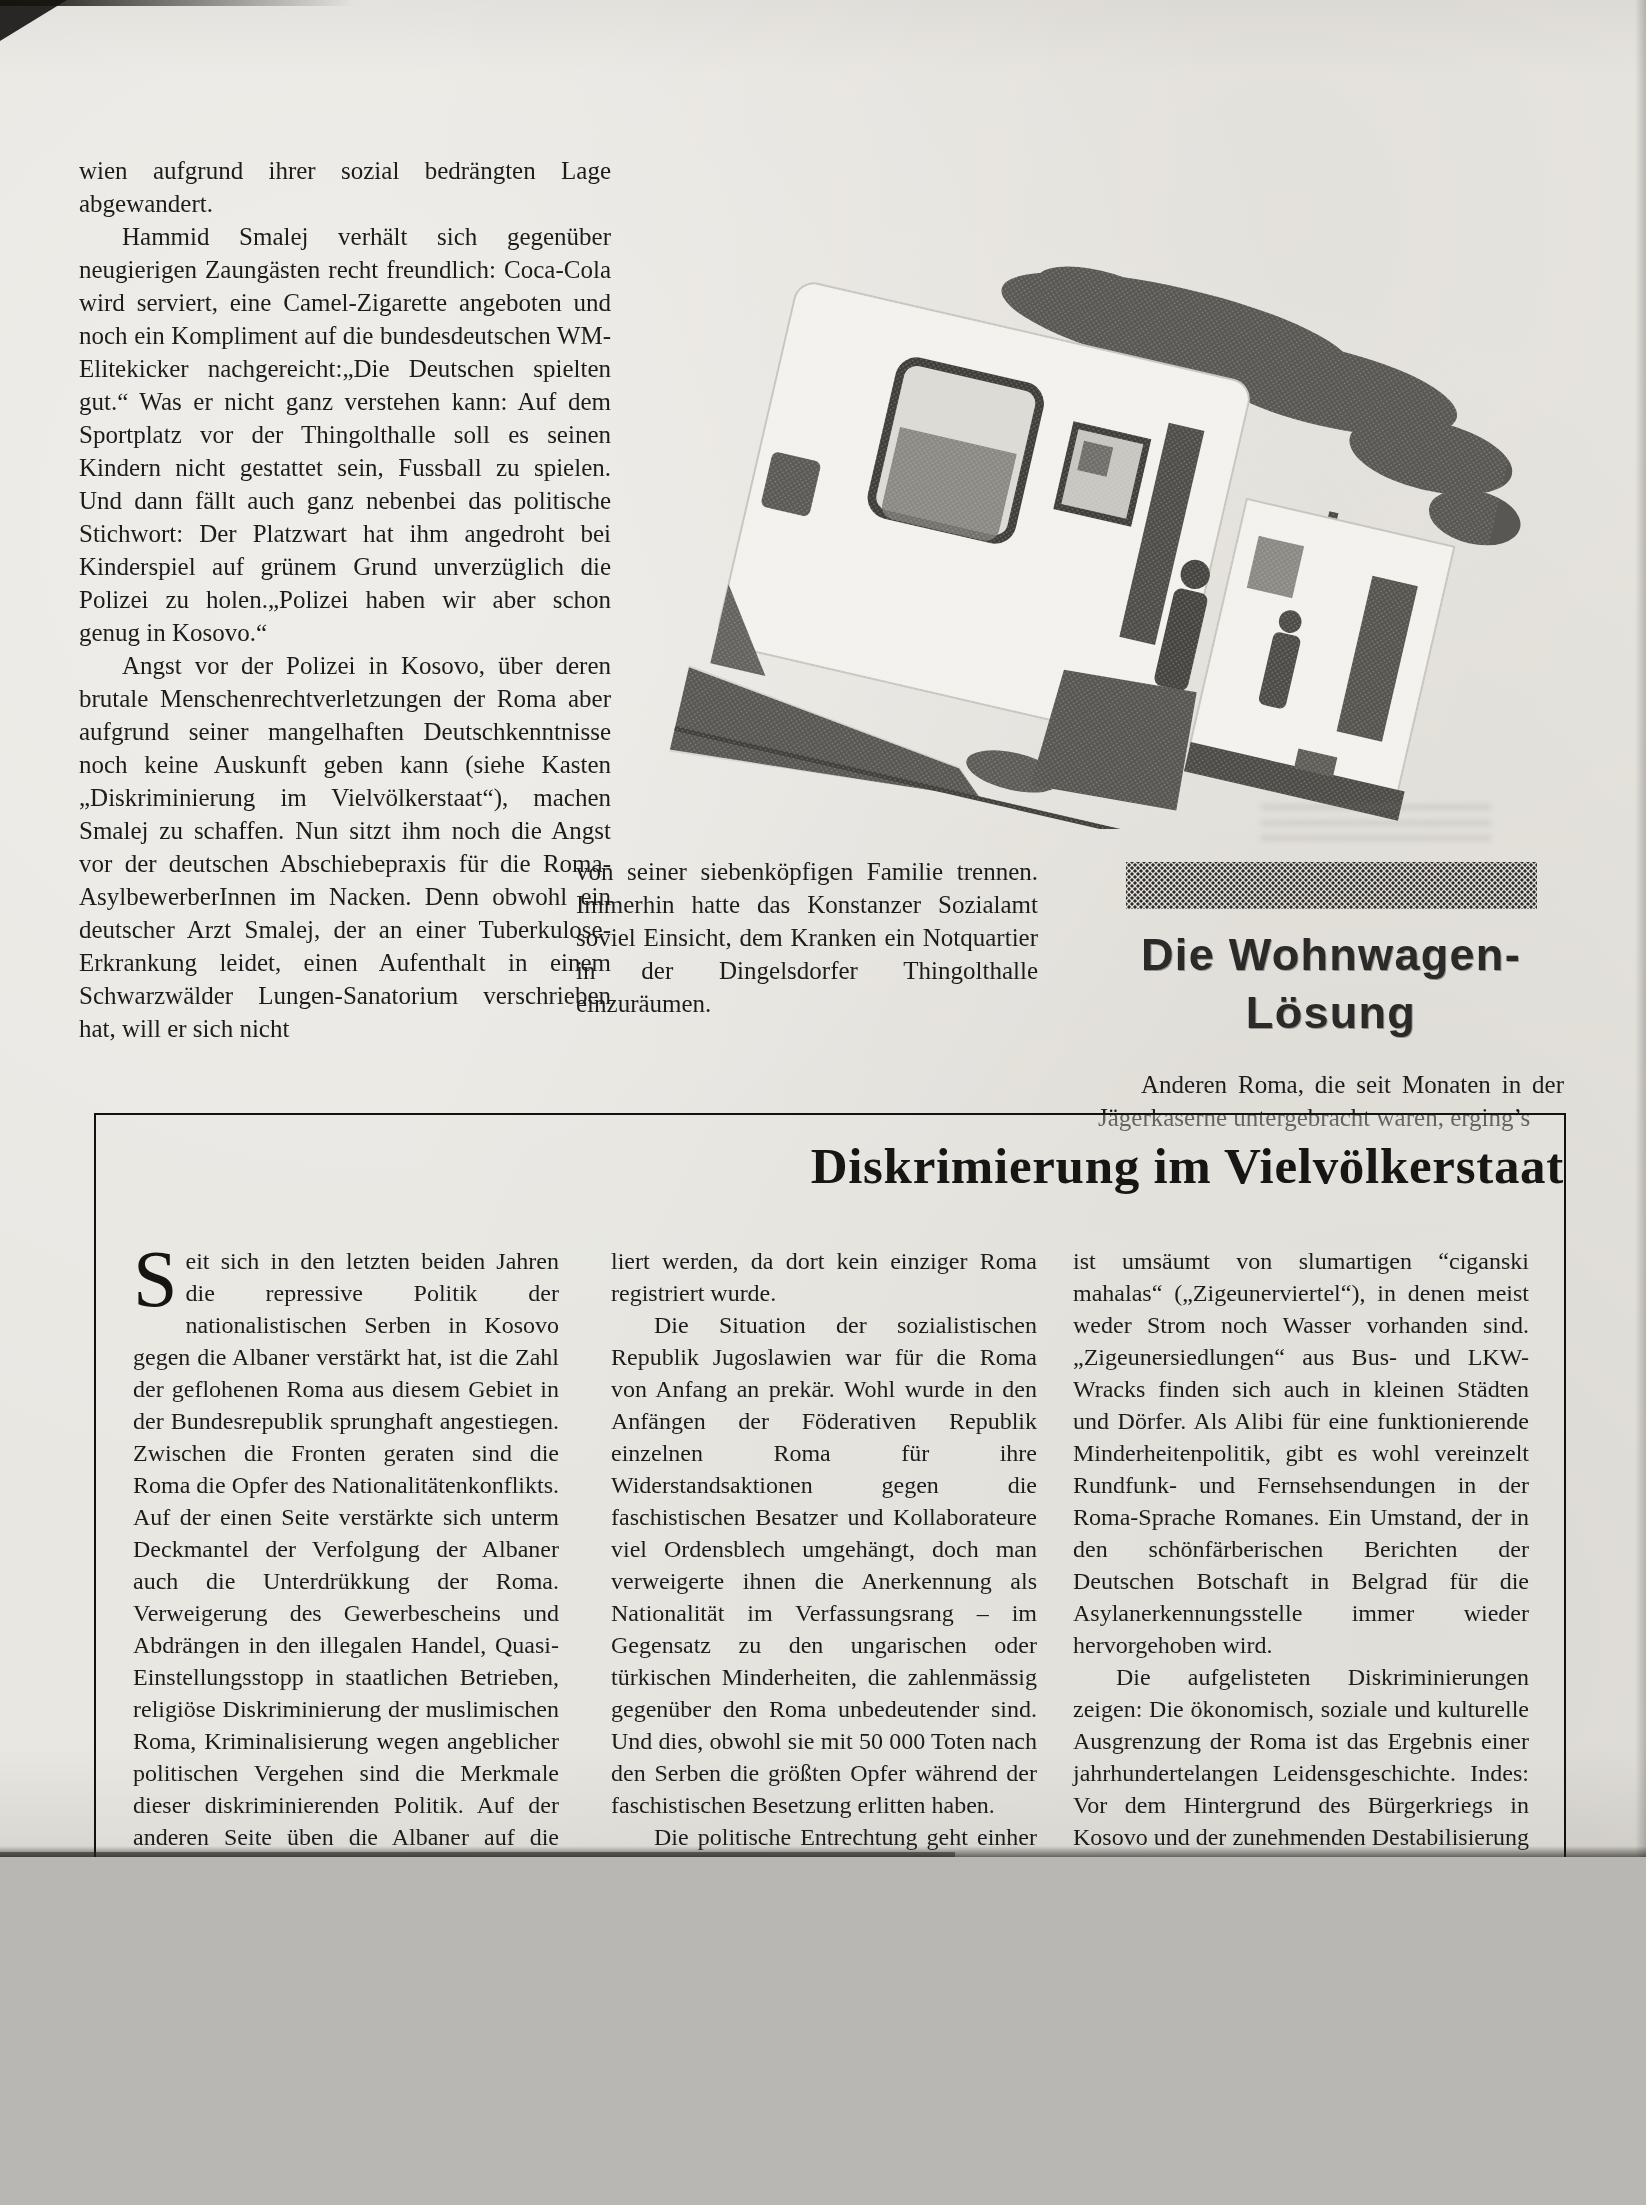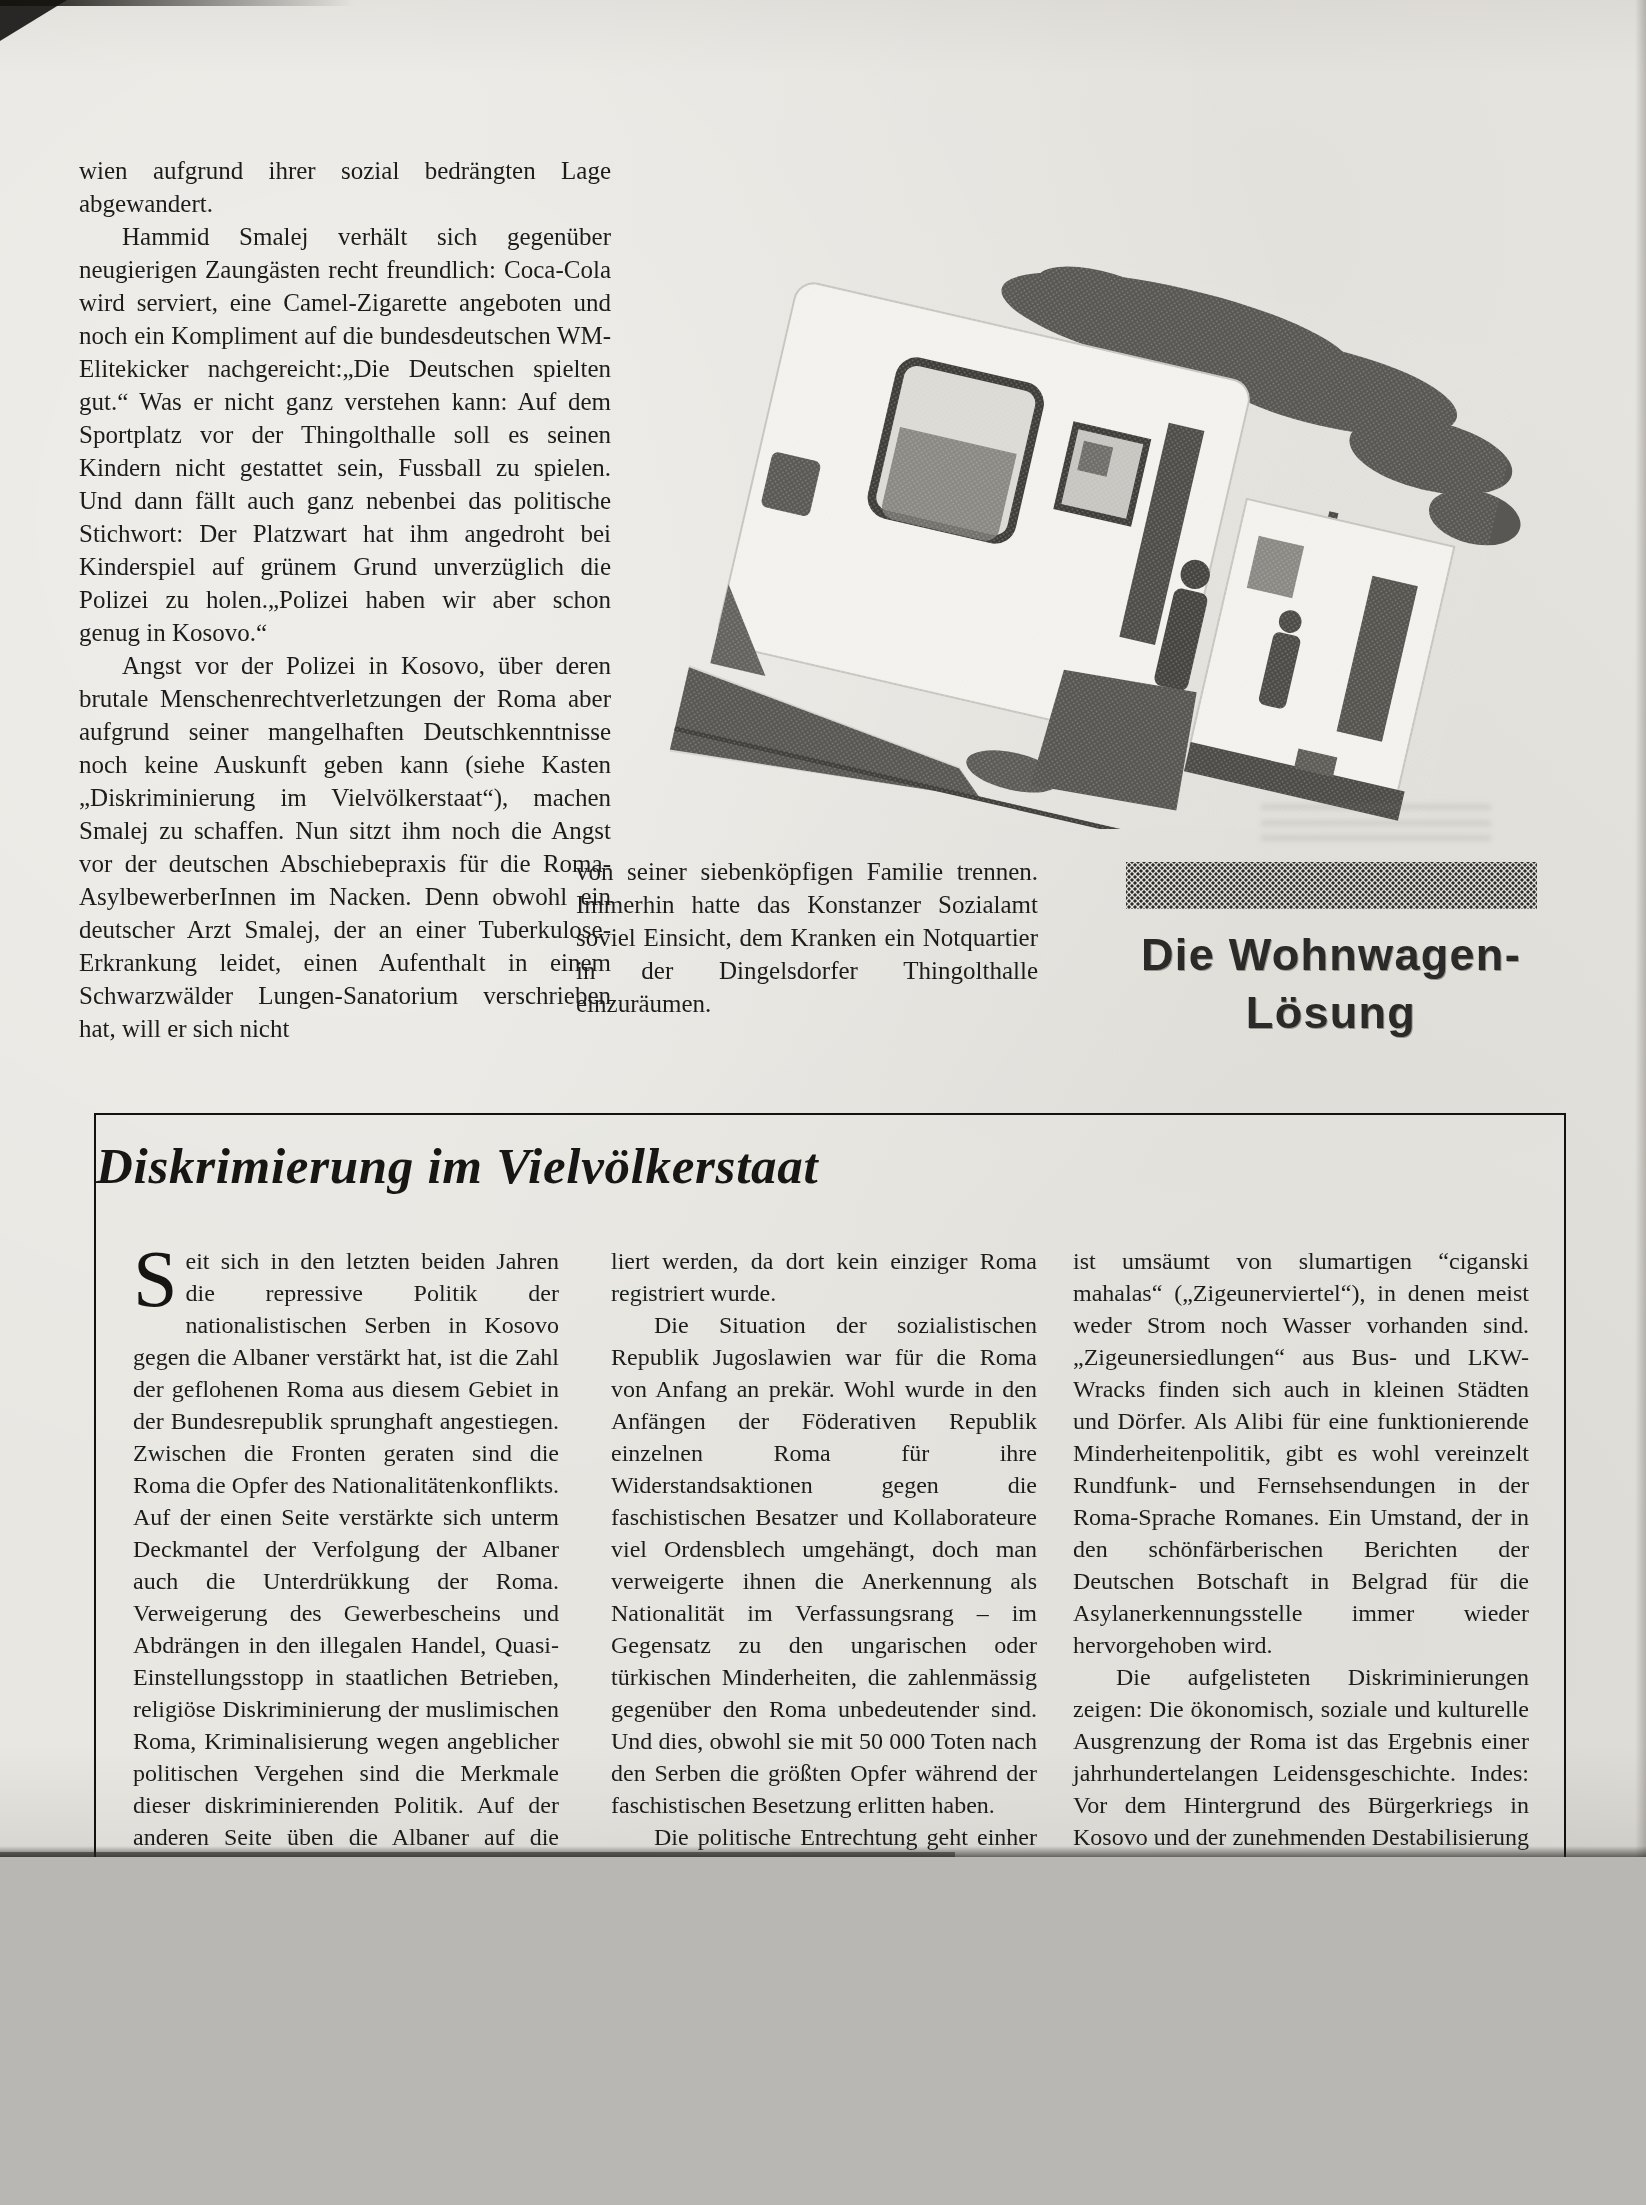--- a/index.html
+++ b/index.html
@@ -62,23 +62,23 @@
   
   .photo-wrap{position:absolute;left:655px;top:230px;width:905px;height:599px;}
 
   
   .infobox{
     position:absolute;left:94px;top:1113px;width:1472px;height:965px;
     border:2.7px solid #121210;box-sizing:border-box;
     background:rgba(233,231,226,.35);
   }
   .box-title{
-    margin:22.6px 0 0 0;text-align:left;
-    font-style:italic;font-weight:600;font-size:51px;line-height:1.1;
-    color:#171614;letter-spacing:0.7px;
+    margin:22.6px 0 0 0;text-align:right;
+    font-weight:600;font-size:51px;line-height:1.1;
+    color:#171614;letter-spacing:0.7px;padding-left:16px;
   }
   .boxcol{position:absolute;top:130px;}
   .boxcol p{margin:0;text-align:justify;font-size:24px;line-height:32px;}
   .boxcol-1{left:37px;width:426px;}
   .boxcol-2{left:496px;width:426px;margin-left:19px;}
   .boxcol-3{left:977px;width:456px;}
   .dropcap{
     float:left;font-size:80px;line-height:59px;
     padding:5.3px 8px 0 0;color:#161513;
   }
@@ -154,20 +154,21 @@
     </svg>
   </div>
 
   <div class="col-middle bodytext">
     <p>von seiner siebenköpfigen Familie trennen. Immerhin hatte das Konstanzer Sozialamt soviel Einsicht, dem Kranken ein Notquartier in der Dingelsdorfer Thingolthalle einzuräumen.</p>
   </div>
 
   <div class="right-block bodytext">
     <div class="halftone-bar"></div>
     <h2 class="wohnwagen-heading"><span>Die Wohnwagen-</span><br><span>Lösung</span></h2>
+    <p class="lead indent">Anderen Roma, die seit Monaten in der Jägerkaserne untergebracht waren, erging’s</p>
   </div>
 
   <div class="bleed-smudge"></div>
 
   <div class="infobox">
     <h3 class="box-title">Diskrimierung im Vielvölkerstaat</h3>
 
     <div class="boxcol boxcol-1">
       <p><span class="dropcap">S</span><span>eit sich in den letzten beiden Jahren die repressive Politik der nationalistischen Serben in Kosovo gegen die Albaner verstärkt hat, ist die Zahl der geflohenen Roma aus diesem Gebiet in der Bundesrepublik sprunghaft angestiegen. Zwischen die Fronten geraten sind die Roma die Opfer des Nationalitätenkonflikts. Auf der einen Seite verstärkte sich unterm Deckmantel der Verfolgung der Albaner auch die Unterdrükkung der Roma. Verweigerung des Gewerbescheins und Abdrängen in den illegalen Handel, Quasi-Einstellungsstopp in staatlichen Betrieben, religiöse Diskriminierung der muslimischen Roma, Kriminalisierung wegen angeblicher politischen Vergehen sind die Merkmale dieser diskriminierenden Politik. Auf der anderen Seite üben die Albaner auf die Roma Druck aus, ihre Roma-Identität zu verleugnen. Zum Beispiel versuchen die Kosovo-Albaner, sich mit manipulierten Zahlen argumenative Trümpfe im Konflikt mit den nationalistischen Serben zu verschaffen. Bestes Beispiel hierfür: 1981 musste die Volkszählung in Kosovo annu-</span></p>
     </div>

